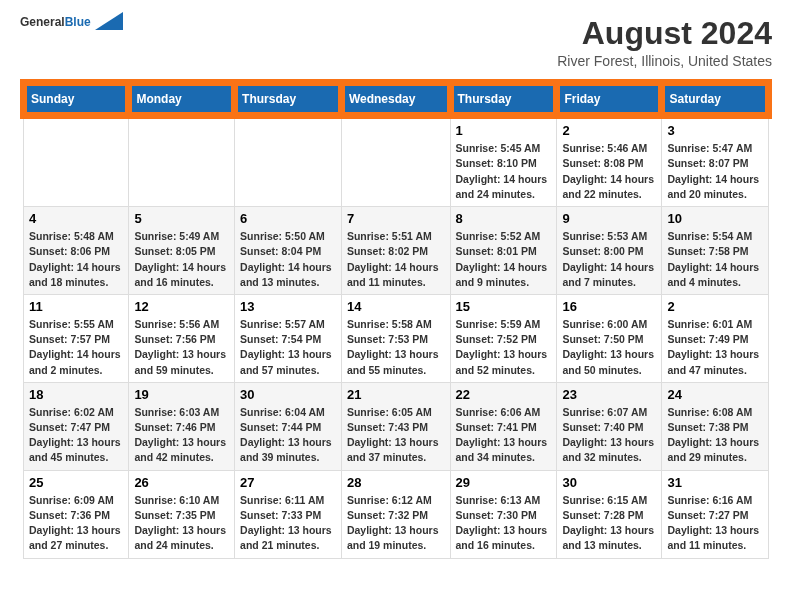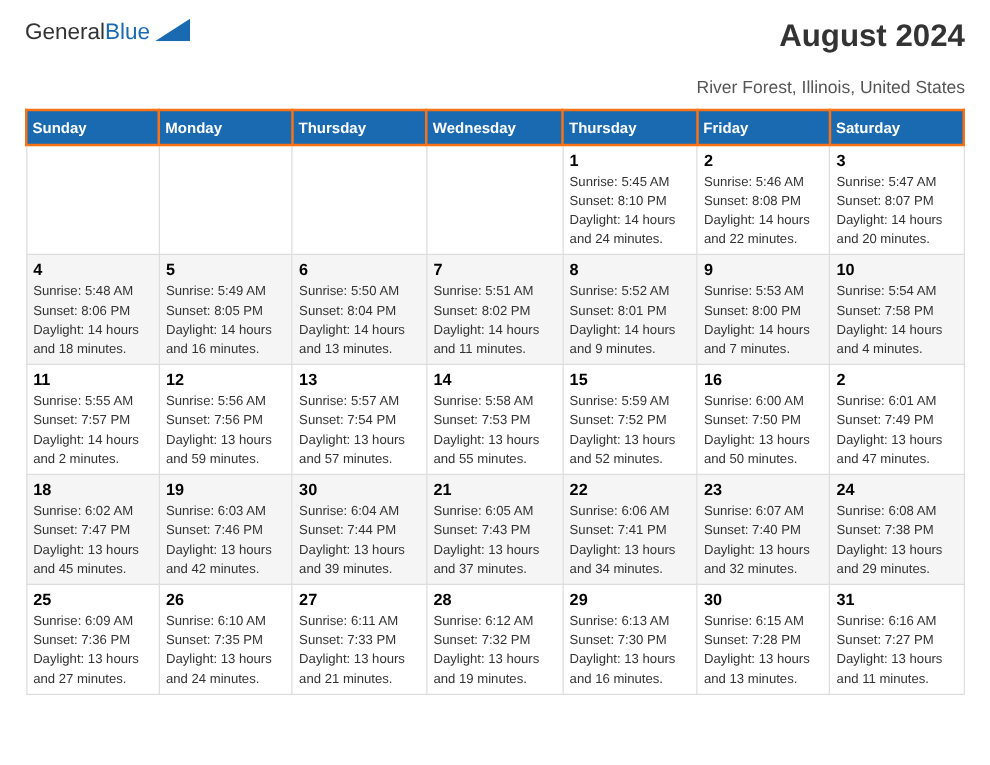--- a/index.html
+++ b/index.html
@@ -15,52 +15,52 @@
       justify-content: space-between;
       align-items: flex-start;
       margin-bottom: 10px;
     }
     .logo {
       display: flex;
       flex-direction: column;
       align-items: flex-start;
     }
     .logo-text {
-      font-size: 18px;
-      font-weight: normal;
+      font-size: 12px;
+      font-weight: bold;
       color: #333;
       line-height: 1.1;
     }
     .logo-text span.blue { color: #1a6ab1; }
     .title-area {
       text-align: right;
     }
     .main-title {
-      font-size: 25px;
+      font-size: 32px;
       font-weight: bold;
       color: #333;
       line-height: 1.1;
     }
     .subtitle {
       font-size: 14px;
       color: #555;
-      margin-top: 17px;
+      margin-top: 2px;
     }
     .calendar-table {
       width: 100%;
       border-collapse: collapse;
       font-size: 11px;
     }
     .calendar-table th {
       background-color: #1a6ab1;
       color: #fff;
       padding: 6px 4px;
       text-align: left;
       font-size: 12px;
-      border: 2px solid #f97316;
+      border: 7px solid #f97316;
     }
     .calendar-table td {
       border: 1px solid #ddd;
       vertical-align: top;
       padding: 4px 5px;
       width: 113px;
       min-height: 80px;
       background: #fff;
     }
     .calendar-table tr:nth-child(even) td {
@@ -69,20 +69,21 @@
     .day-number {
       font-weight: bold;
       font-size: 13px;
       margin-bottom: 3px;
       display: block;
     }
     .day-info {
       font-size: 10.5px;
       color: #333;
       line-height: 1.45;
+      font-weight: bold;
     }
     .empty-cell {
       background: #fff !important;
     }
   </style>
 </head>
 <body>
 
 <div class="header-area">
   <div class="logo">

